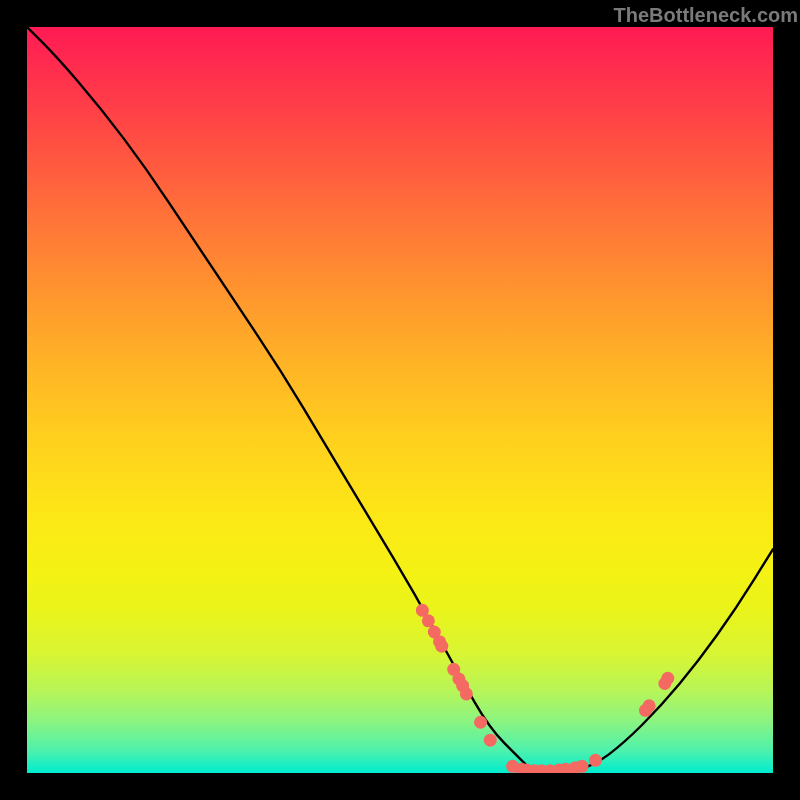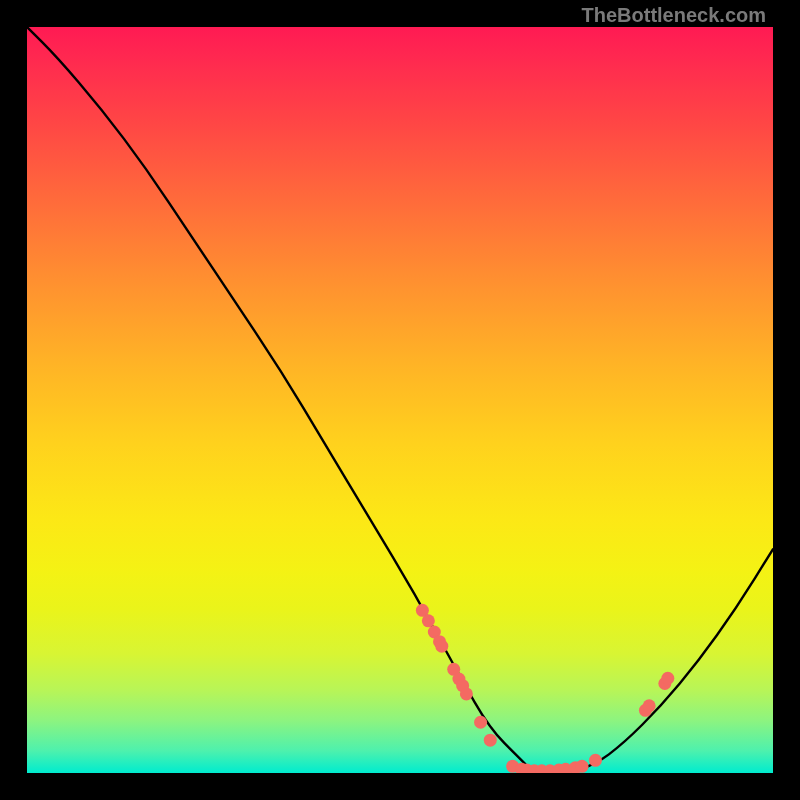--- a/index.html
+++ b/index.html
@@ -6,21 +6,21 @@
   body {
     width: 800px;
     height: 800px;
     background: #000000;
     position: relative;
     font-family: Arial, sans-serif;
   }
   .attribution {
     position: absolute;
     top: 4px;
-    right: 34px;
+    right: 2px;
     color: #7a7a7a;
     font-size: 20px;
     font-weight: bold;
     z-index: 10;
   }
   .plot-area {
     position: absolute;
     top: 27px;
     left: 27px;
     width: 746px;

